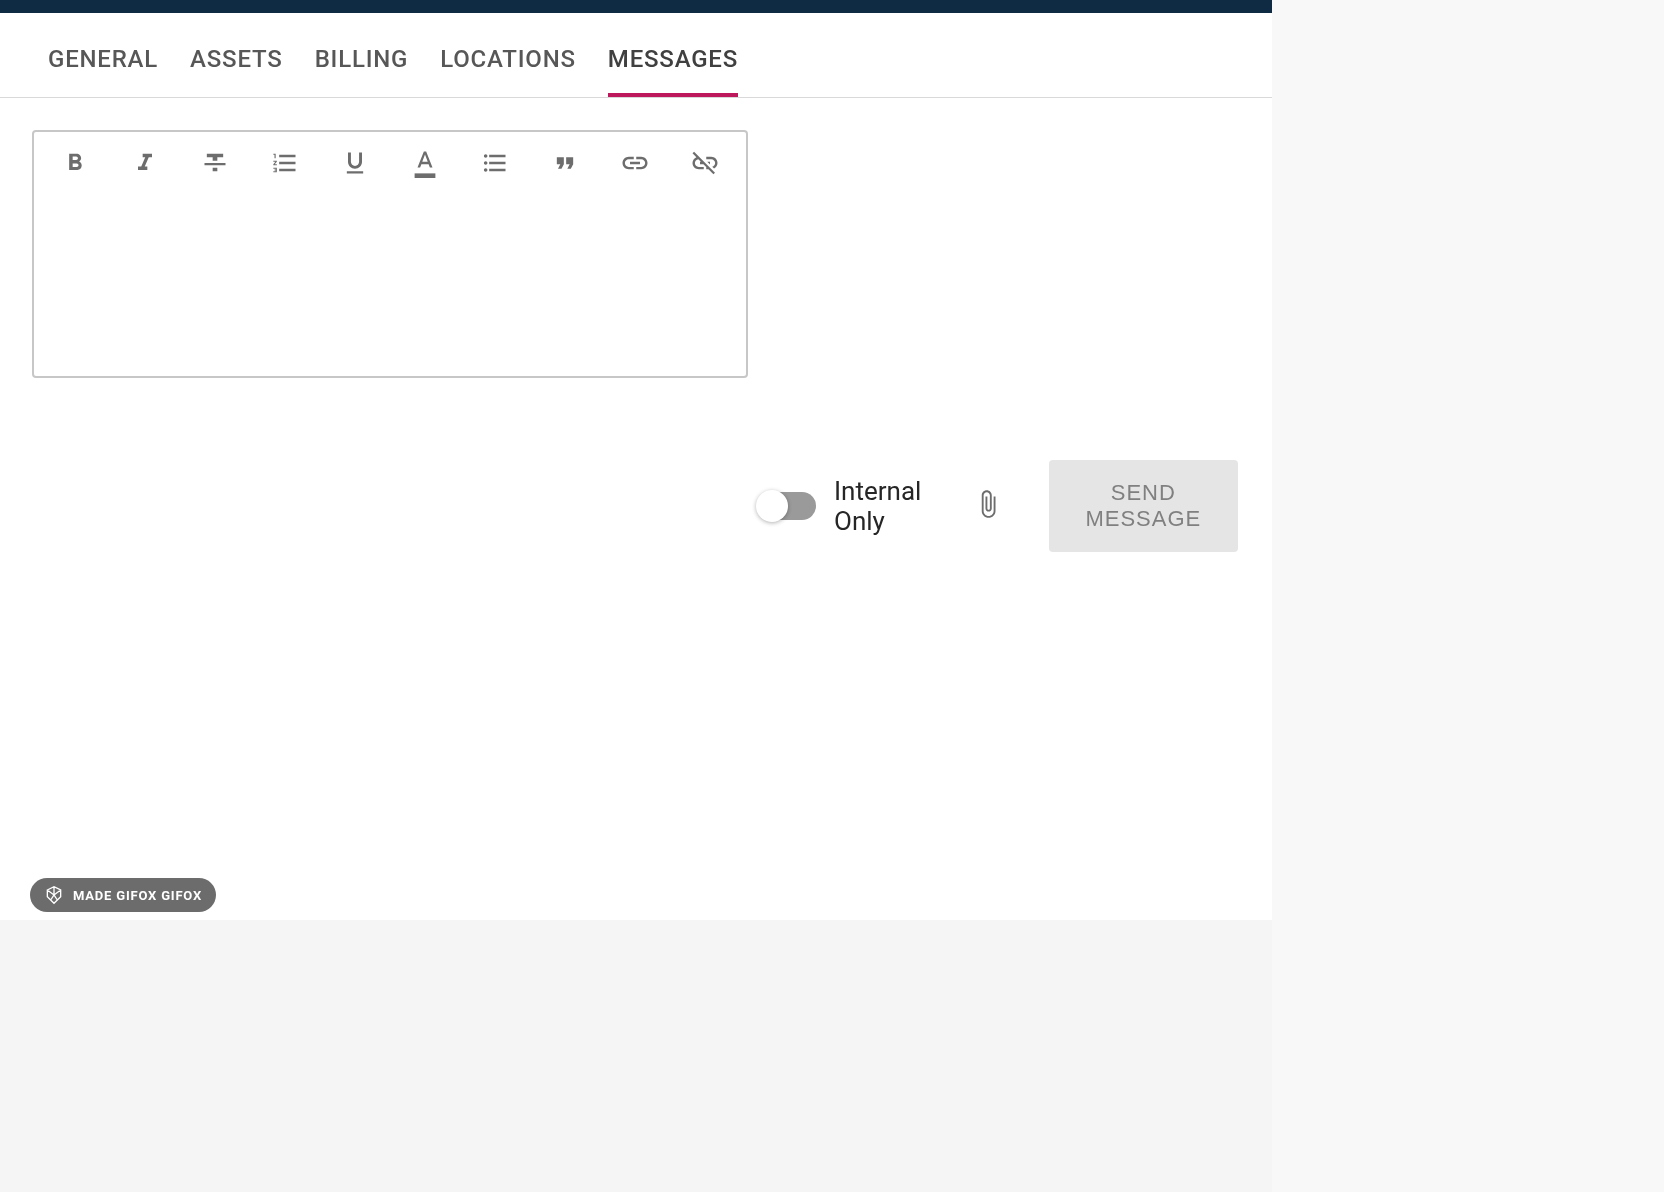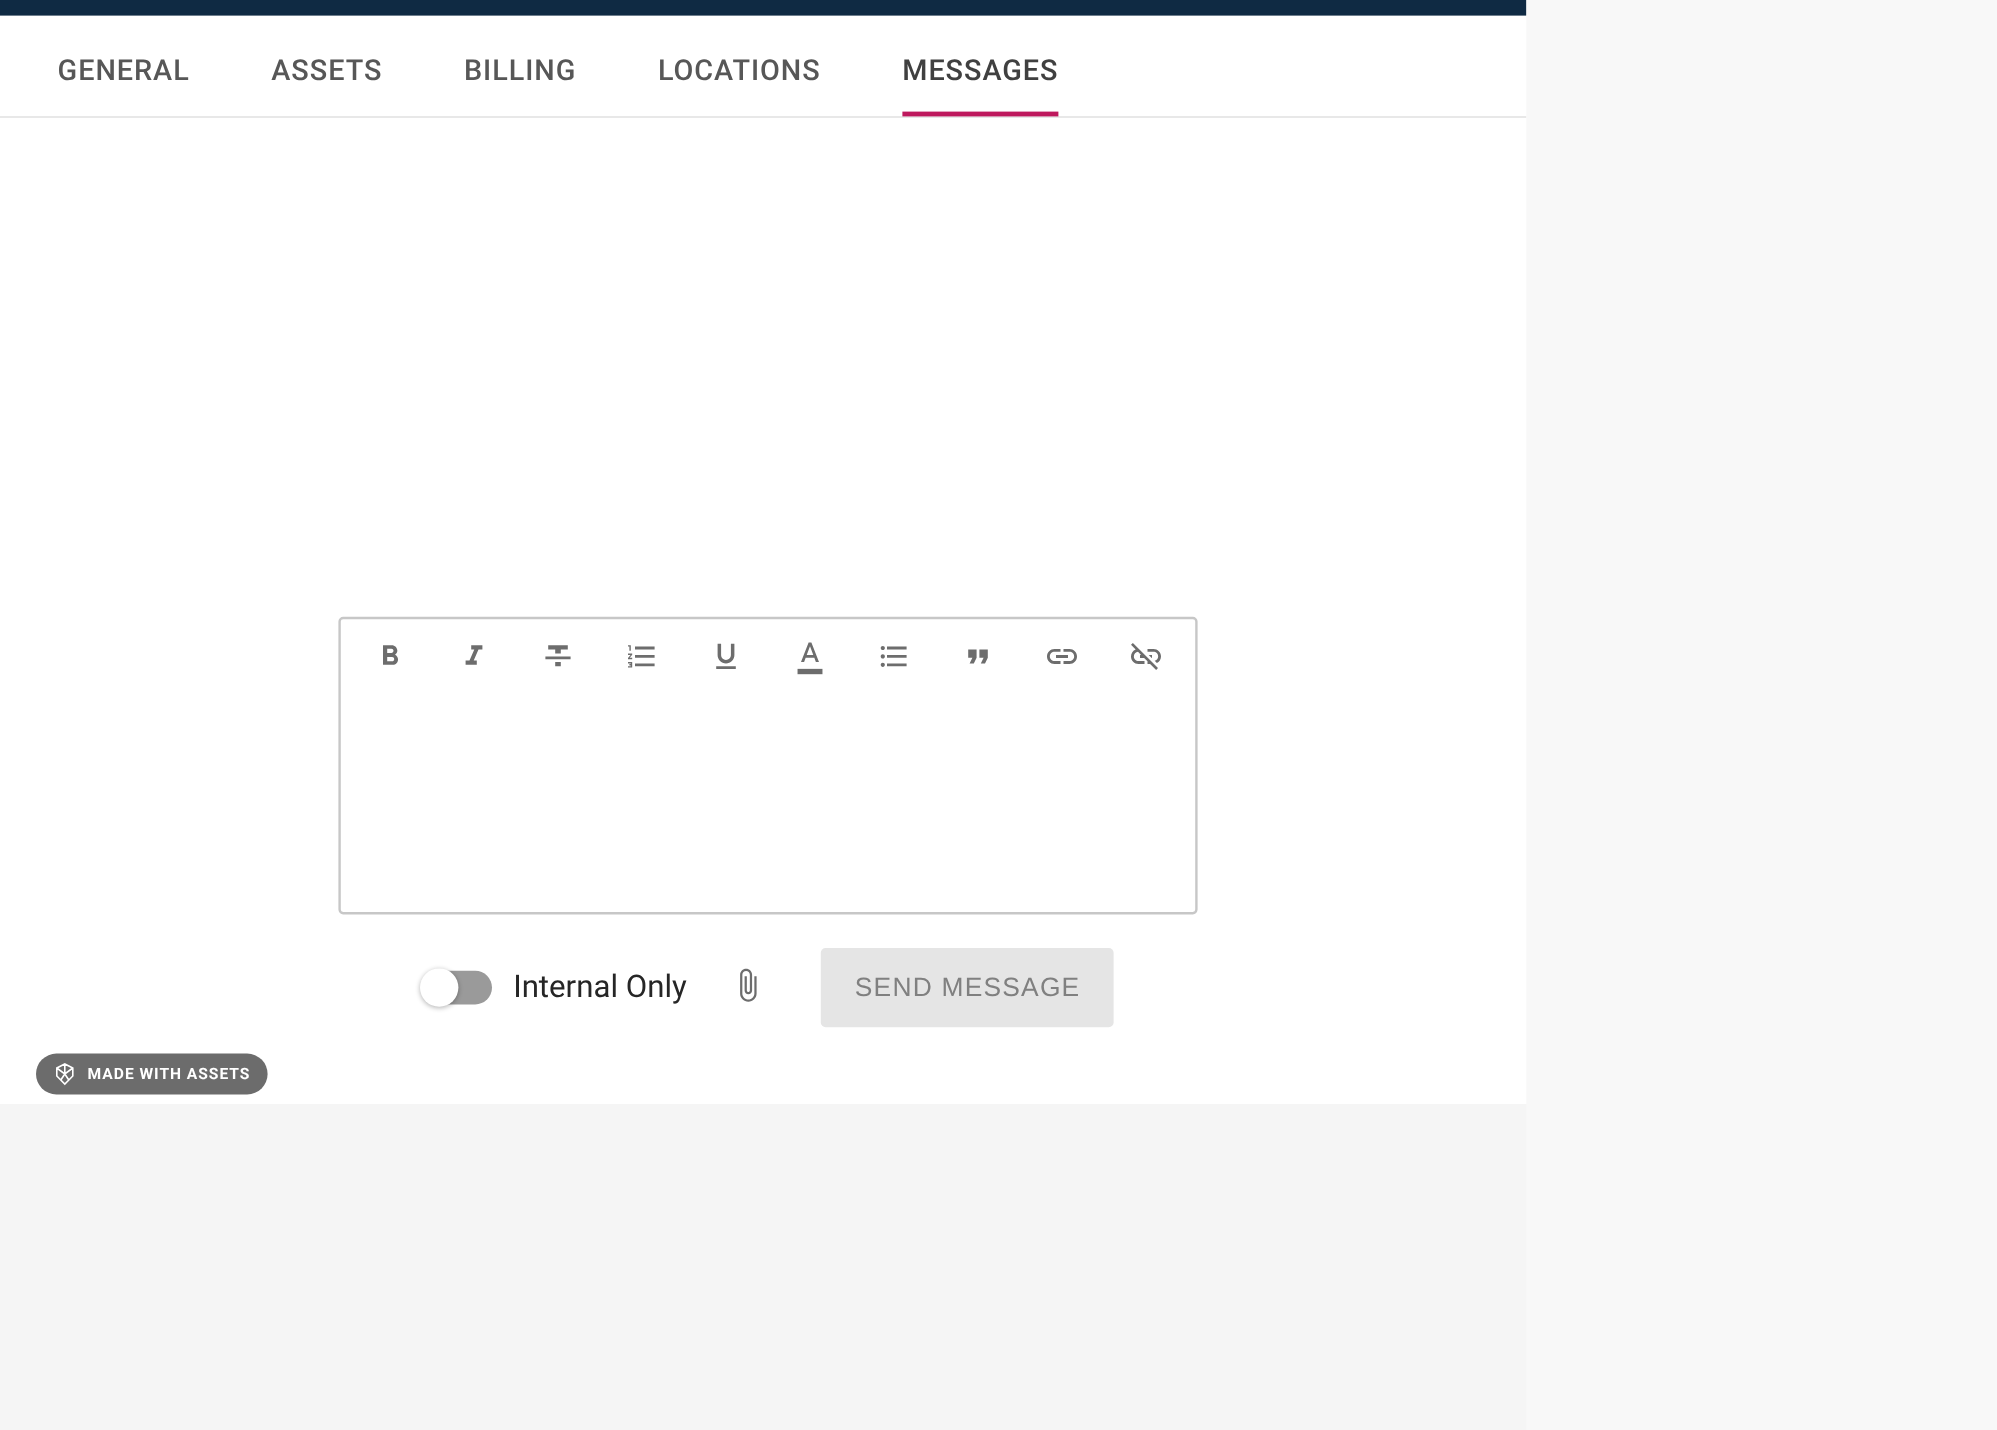--- a/index.html
+++ b/index.html
@@ -17,21 +17,21 @@
       height: 920px;
       position: relative;
       overflow: hidden;
     }
     .top-bar {
       height: 13px;
       background: #0f2a43;
     }
     .tabs {
       display: flex;
-      gap: 68px;
+      gap: 32px;
       padding: 32px 48px 0 48px;
       border-bottom: 1px solid #d9d9d9;
       align-items: flex-start;
     }
     .tab {
       color: #575757;
       font-size: 24px;
       font-weight: 500;
       letter-spacing: 0.8px;
       padding-bottom: 20px;
@@ -39,24 +39,23 @@
       border-bottom: 4px solid transparent;
       text-transform: uppercase;
     }
     .tab.active {
       color: #404040;
       border-bottom: 4px solid #be185d;
     }
     .content {
       padding: 32px 24px 24px 32px;
       display: flex;
-      flex-direction: column;
+      flex-direction: row;
       min-height: 780px;
       position: relative;
-      align-items: center;
     }
     .messages-area {
       flex: 1;
       border-bottom: 1px solid #d9d9d9;
       min-height: 360px;
       margin-bottom: 24px;
     }
     .editor {
       border: 2px solid #c7c7c7;
       border-radius: 4px;
@@ -249,15 +248,15 @@
       <button class="send-btn">SEND MESSAGE</button>
     </div>
   </div>
 
   <div class="gifox-badge">
     <span>
       <svg width="20" height="20" viewBox="0 0 24 24">
           <path fill="none" stroke="#fff" stroke-width="1.6" d="M4 6 L12 2 L20 6 L20 14 L12 22 L4 14 Z M12 2 L12 12 M4 6 L12 12 L20 6 M8 18 L12 12 L16 18"></path>
         </svg>
     </span>
-    <span>MADE WITH ASSETS</span>
+    <span>MADE GIFOX GIFOX</span>
   </div>
 </div>
 
 </body></html>

